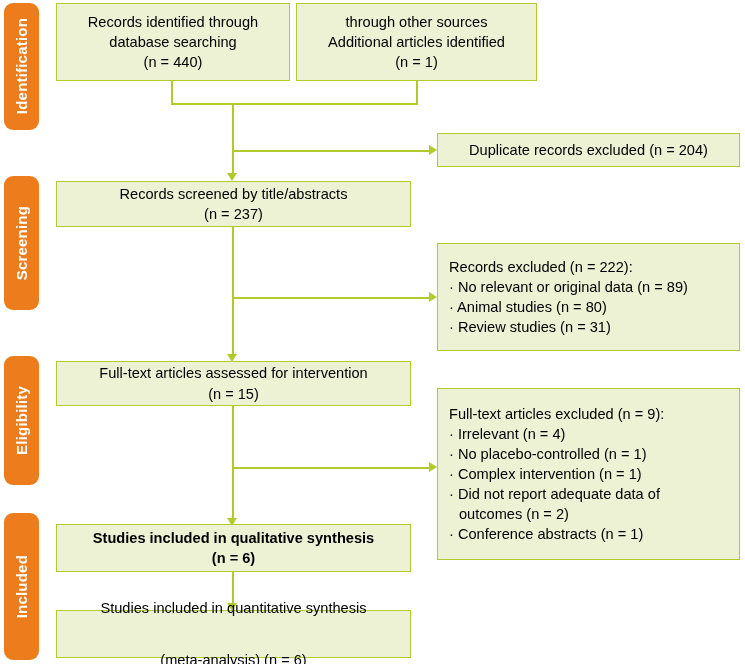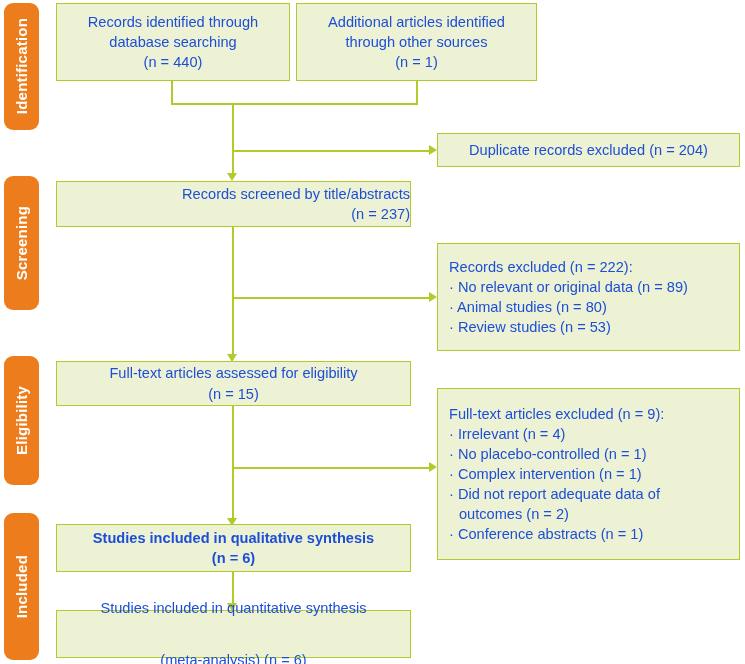--- a/index.html
+++ b/index.html
@@ -37,21 +37,21 @@
     transform: rotate(180deg);
     white-space: nowrap;
   }
 
   
   .node {
     position: absolute;
     box-sizing: border-box;
     background: #EDF2D4;
     border: 1.6px solid #B2CB2B;
-    color: #1d4ed8;
+    color: #000000;
     font-size: 14.6px;
     line-height: 1.38;
     display: flex;
     flex-direction: column;
     justify-content: center;
   }
   .node.center {
     align-items: center;
     text-align: center;
   }
@@ -129,43 +129,43 @@
   <div class="conn v" style="left:232px; top:572px; height:33px;"></div>
   <div class="arrow-down" style="left:227px; top:603px;"></div>
 
   <div class="node center" style="left:56px; top:3px; width:234px; height:78px;">
     <span class="ln">Records identified through</span>
     <span class="ln">database searching</span>
     <span class="ln">(n = 440)</span>
   </div>
 
   <div class="node center" style="left:296px; top:3px; width:241px; height:78px;">
+    <span class="ln">through other sources</span>
     <span class="ln">Additional articles identified</span>
-    <span class="ln">through other sources</span>
     <span class="ln">(n = 1)</span>
   </div>
 
   <div class="node center" style="left:437px; top:133px; width:303px; height:34px;">
     <span class="ln">Duplicate records excluded (n = 204)</span>
   </div>
 
-  <div class="node center" style="left:56px; top:181px; width:355px; height:46px;align-items:flex-end;">
+  <div class="node center" style="left:56px; top:181px; width:355px; height:46px;">
     <span class="ln">Records screened by title/abstracts</span>
     <span class="ln">(n = 237)</span>
   </div>
 
   <div class="node left" style="left:437px; top:243px; width:303px; height:108px;">
     <span class="ln">Records excluded (n = 222):</span>
     <span class="ln">· No relevant or original data (n = 89)</span>
     <span class="ln">· Animal studies (n = 80)</span>
-    <span class="ln">· Review studies (n = 53)</span>
+    <span class="ln">· Review studies (n = 31)</span>
   </div>
 
   <div class="node center" style="left:56px; top:361px; width:355px; height:45px;">
-    <span class="ln">Full-text articles assessed for eligibility</span>
+    <span class="ln">Full-text articles assessed for intervention</span>
     <span class="ln">(n = 15)</span>
   </div>
 
   <div class="node left" style="left:437px; top:388px; width:303px; height:172px;">
     <span class="ln">Full-text articles excluded (n = 9):</span>
     <span class="ln">· Irrelevant (n = 4)</span>
     <span class="ln">· No placebo-controlled (n = 1)</span>
     <span class="ln">· Complex intervention (n = 1)</span>
     <span class="ln">· Did not report adequate data of</span>
     <span class="ln indent">outcomes (n = 2)</span>

